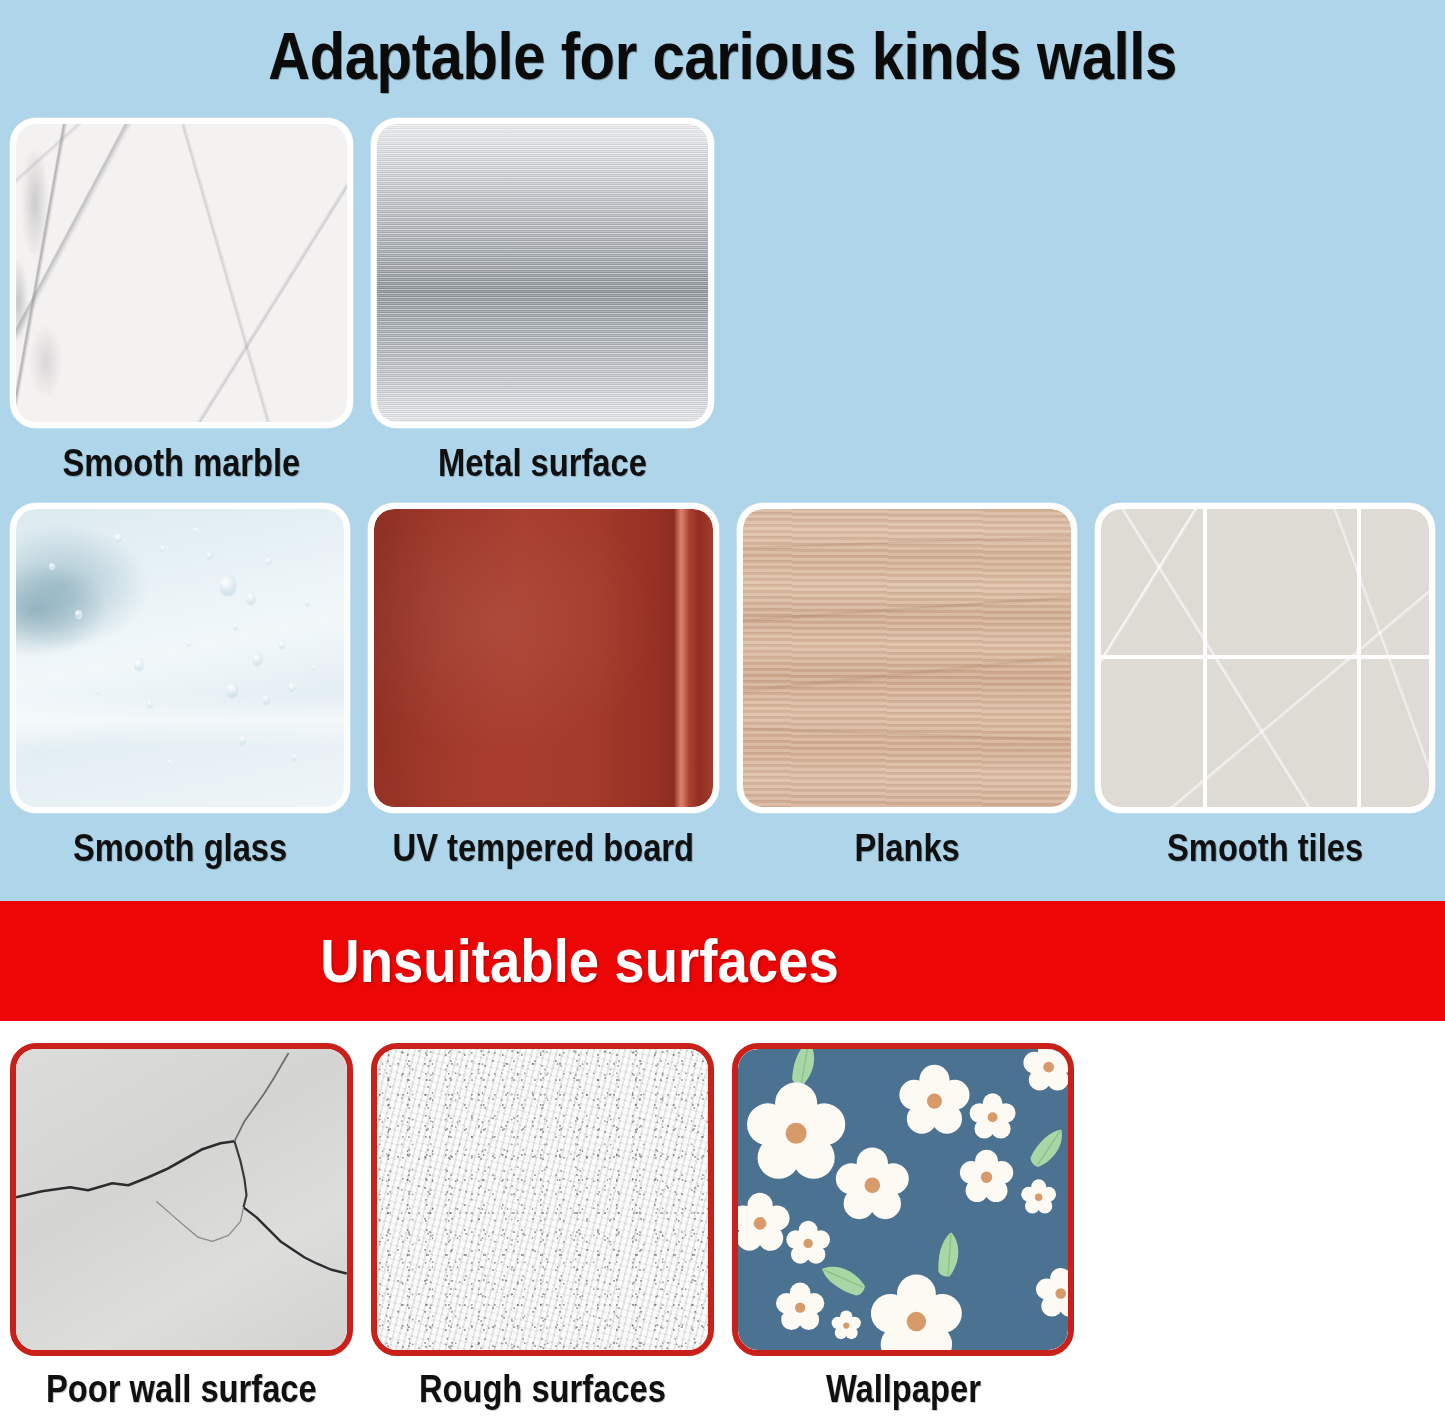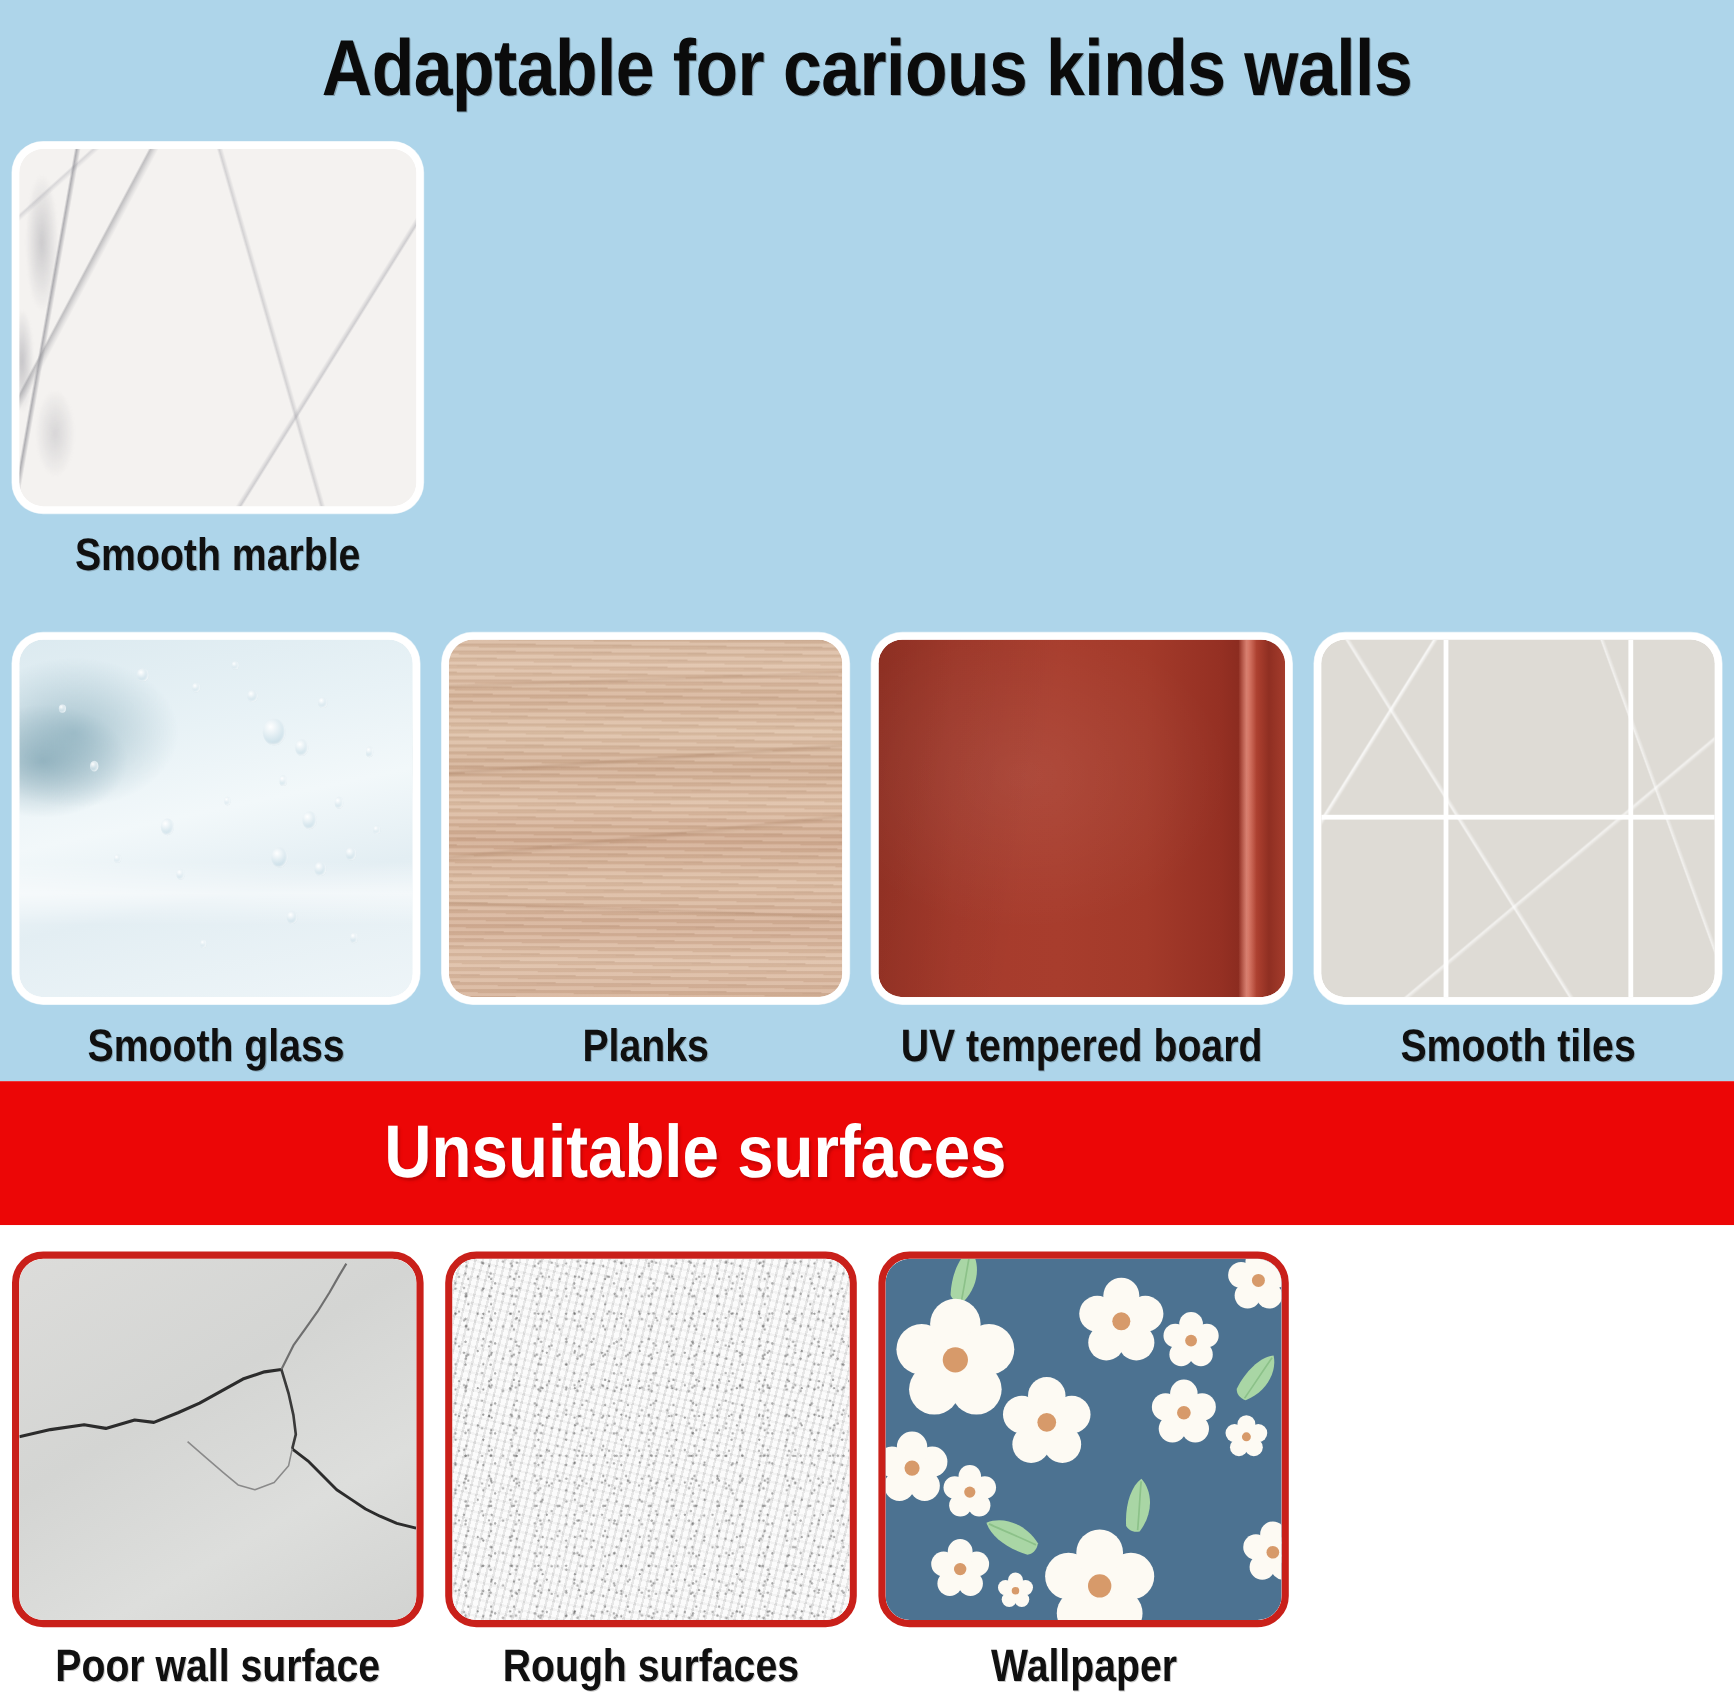--- a/index.html
+++ b/index.html
@@ -46,21 +46,21 @@
 
   .grid {
     position: absolute;
     left: 10px;
     width: 1425px;
     display: grid;
     grid-template-columns: repeat(4, 1fr);
     column-gap: 18px;
   }
   .grid-top  { top: 118px; }
-  .grid-mid  { top: 503px; margin-top: 24px; }
+  .grid-mid  { top: 503px; }
   .grid-bot  { top: 1043px; }
 
   .cell { width: 100%; }
 
   .card {
     position: relative;
     width: 100%;
     height: 310px;
     border-radius: 26px;
     overflow: hidden;
@@ -395,20 +395,26 @@
     <div class="grid grid-top">
 
       <div class="cell">
         <div class="card">
           <div class="card-inner tex-marble"></div>
         </div>
         <div class="caption">Smooth marble</div>
       </div>
 
 
+      <div class="cell">
+        <div class="card">
+          <div class="card-inner tex-metal"></div>
+        </div>
+        <div class="caption">Metal surface</div>
+      </div>
 
     </div>
 
     <div class="grid grid-mid">
 
       <div class="cell">
         <div class="card">
           <div class="card-inner tex-smoothglass">
             <div class="sg-blurband"></div>
             <div class="sg-drops">
@@ -437,35 +443,35 @@
               <span style="left:24%;top:60%;width:1.8%;height:2.4%"></span>
               <span style="left:46%;top:84%;width:1.6%;height:2.2%"></span>
             </div>
           </div>
         </div>
         <div class="caption">Smooth glass</div>
       </div>
 
       <div class="cell">
         <div class="card">
-          <div class="card-inner tex-planks">
-            <div class="pk-grain"></div>
-          </div>
-        </div>
-        <div class="caption">Planks</div>
-      </div>
-
-      <div class="cell">
-        <div class="card">
           <div class="card-inner tex-uvboard">
             <div class="uv-shade"></div>
             <div class="uv-gloss"></div>
           </div>
         </div>
         <div class="caption">UV tempered board</div>
+      </div>
+
+      <div class="cell">
+        <div class="card">
+          <div class="card-inner tex-planks">
+            <div class="pk-grain"></div>
+          </div>
+        </div>
+        <div class="caption">Planks</div>
       </div>
 
       <div class="cell">
         <div class="card">
           <div class="card-inner tex-tiles">
             <div class="tl-veins"></div>
             <div class="tl-grid">
               <div class="gl-h" style="top:49%"></div>
               <div class="gl-v" style="left:31%"></div>
               <div class="gl-v" style="left:78%"></div>

